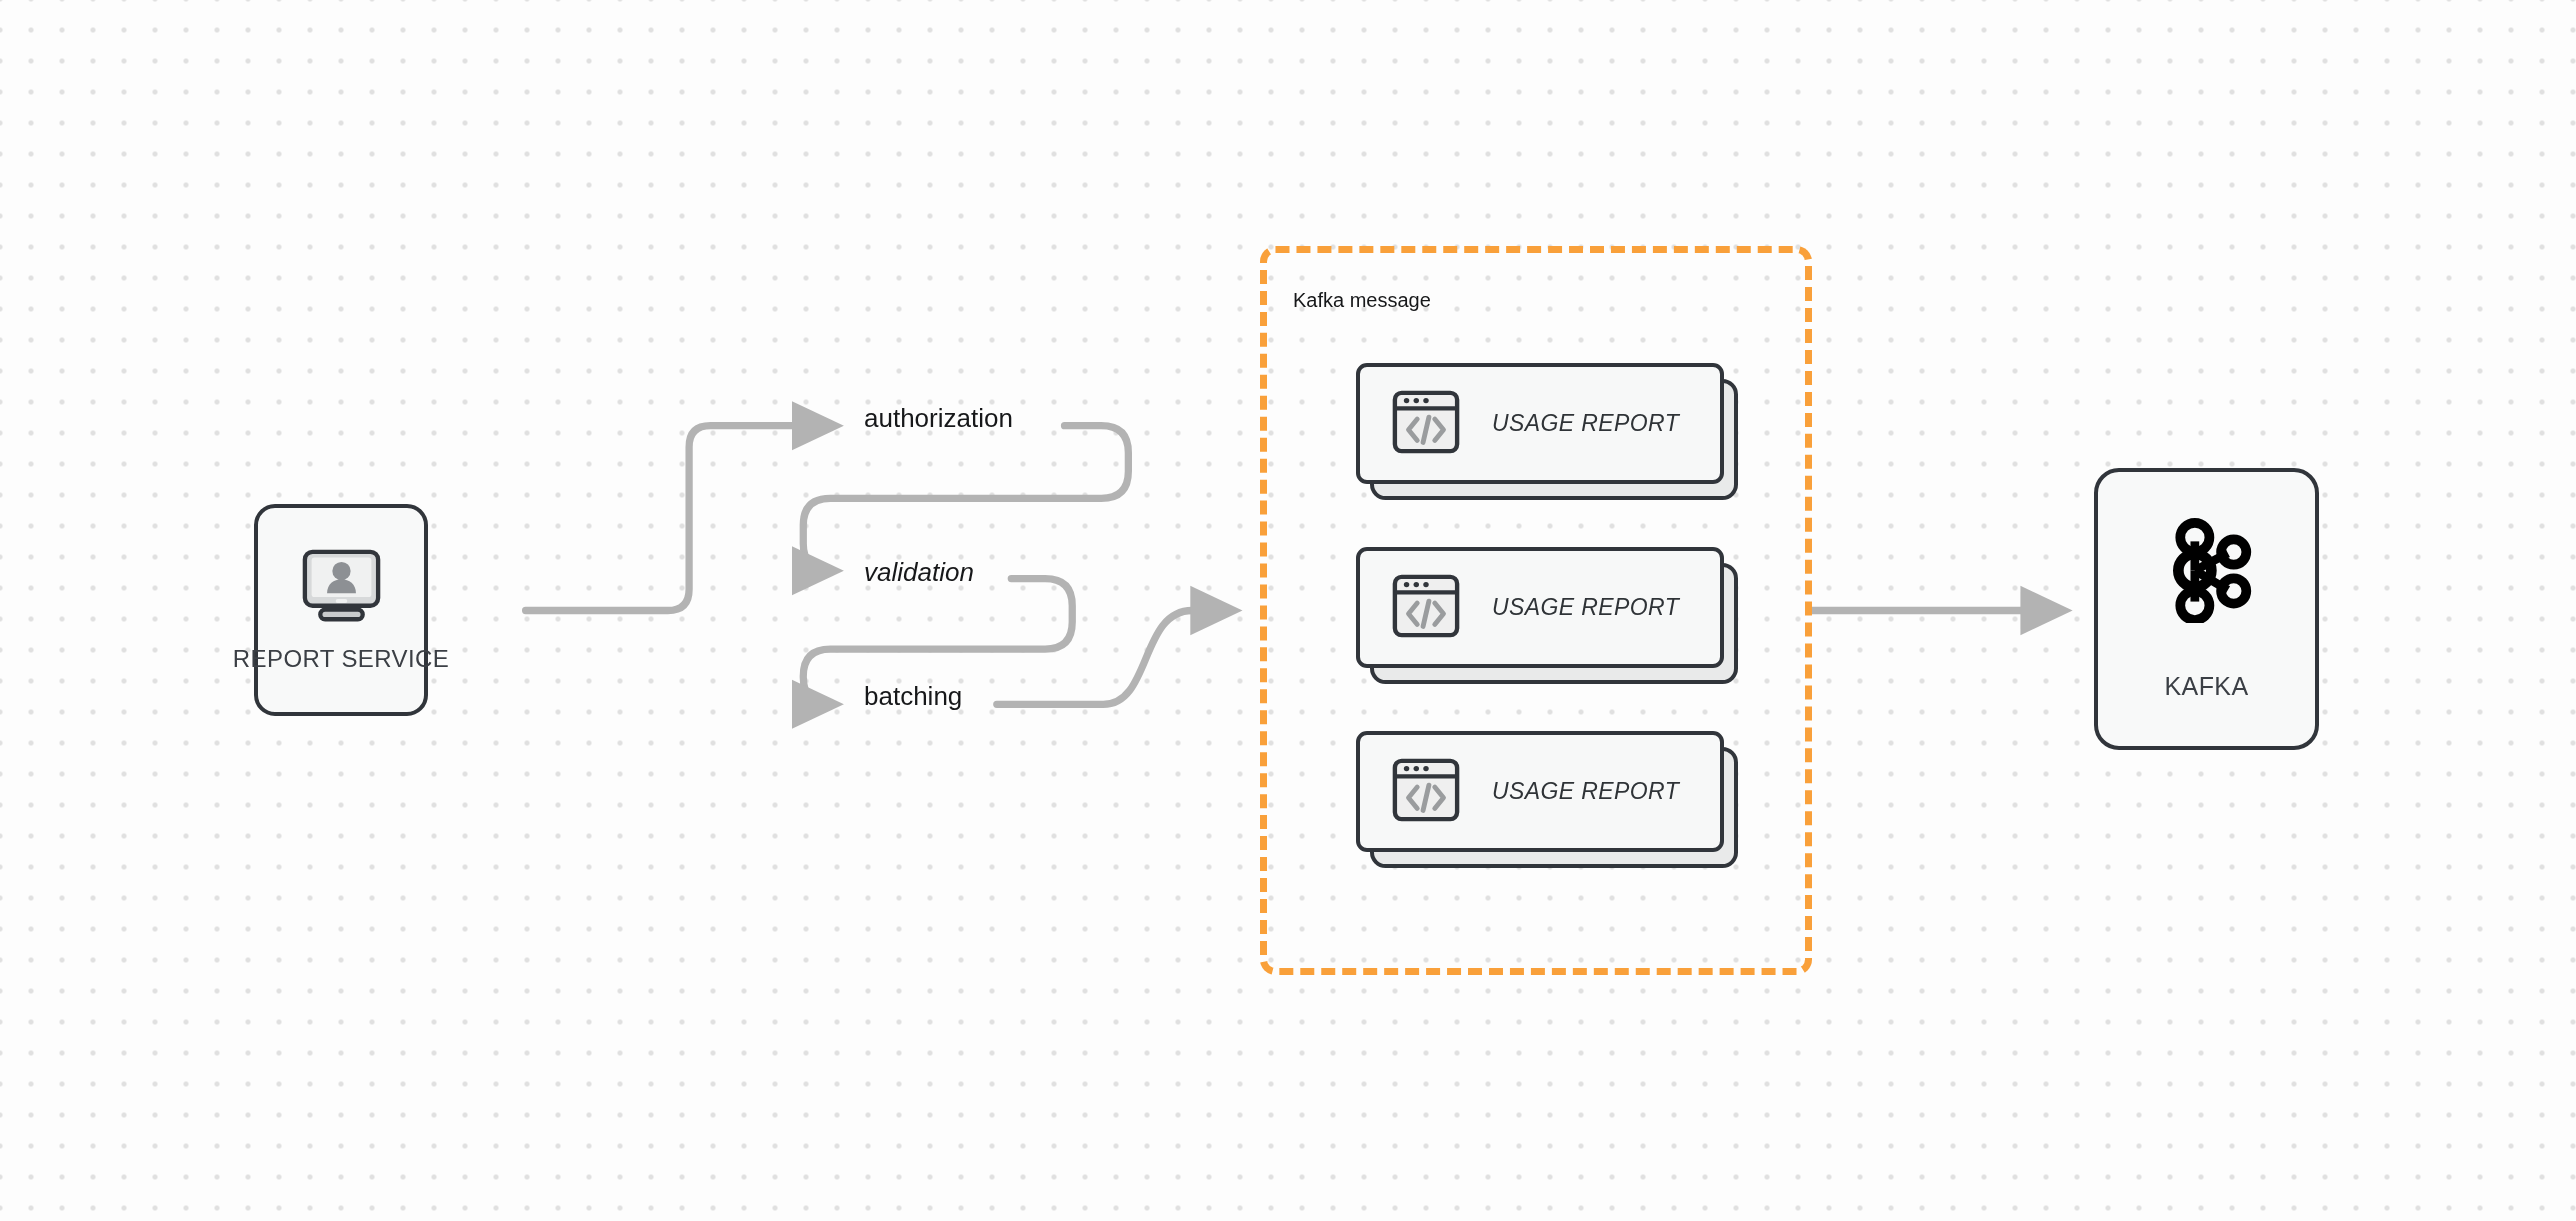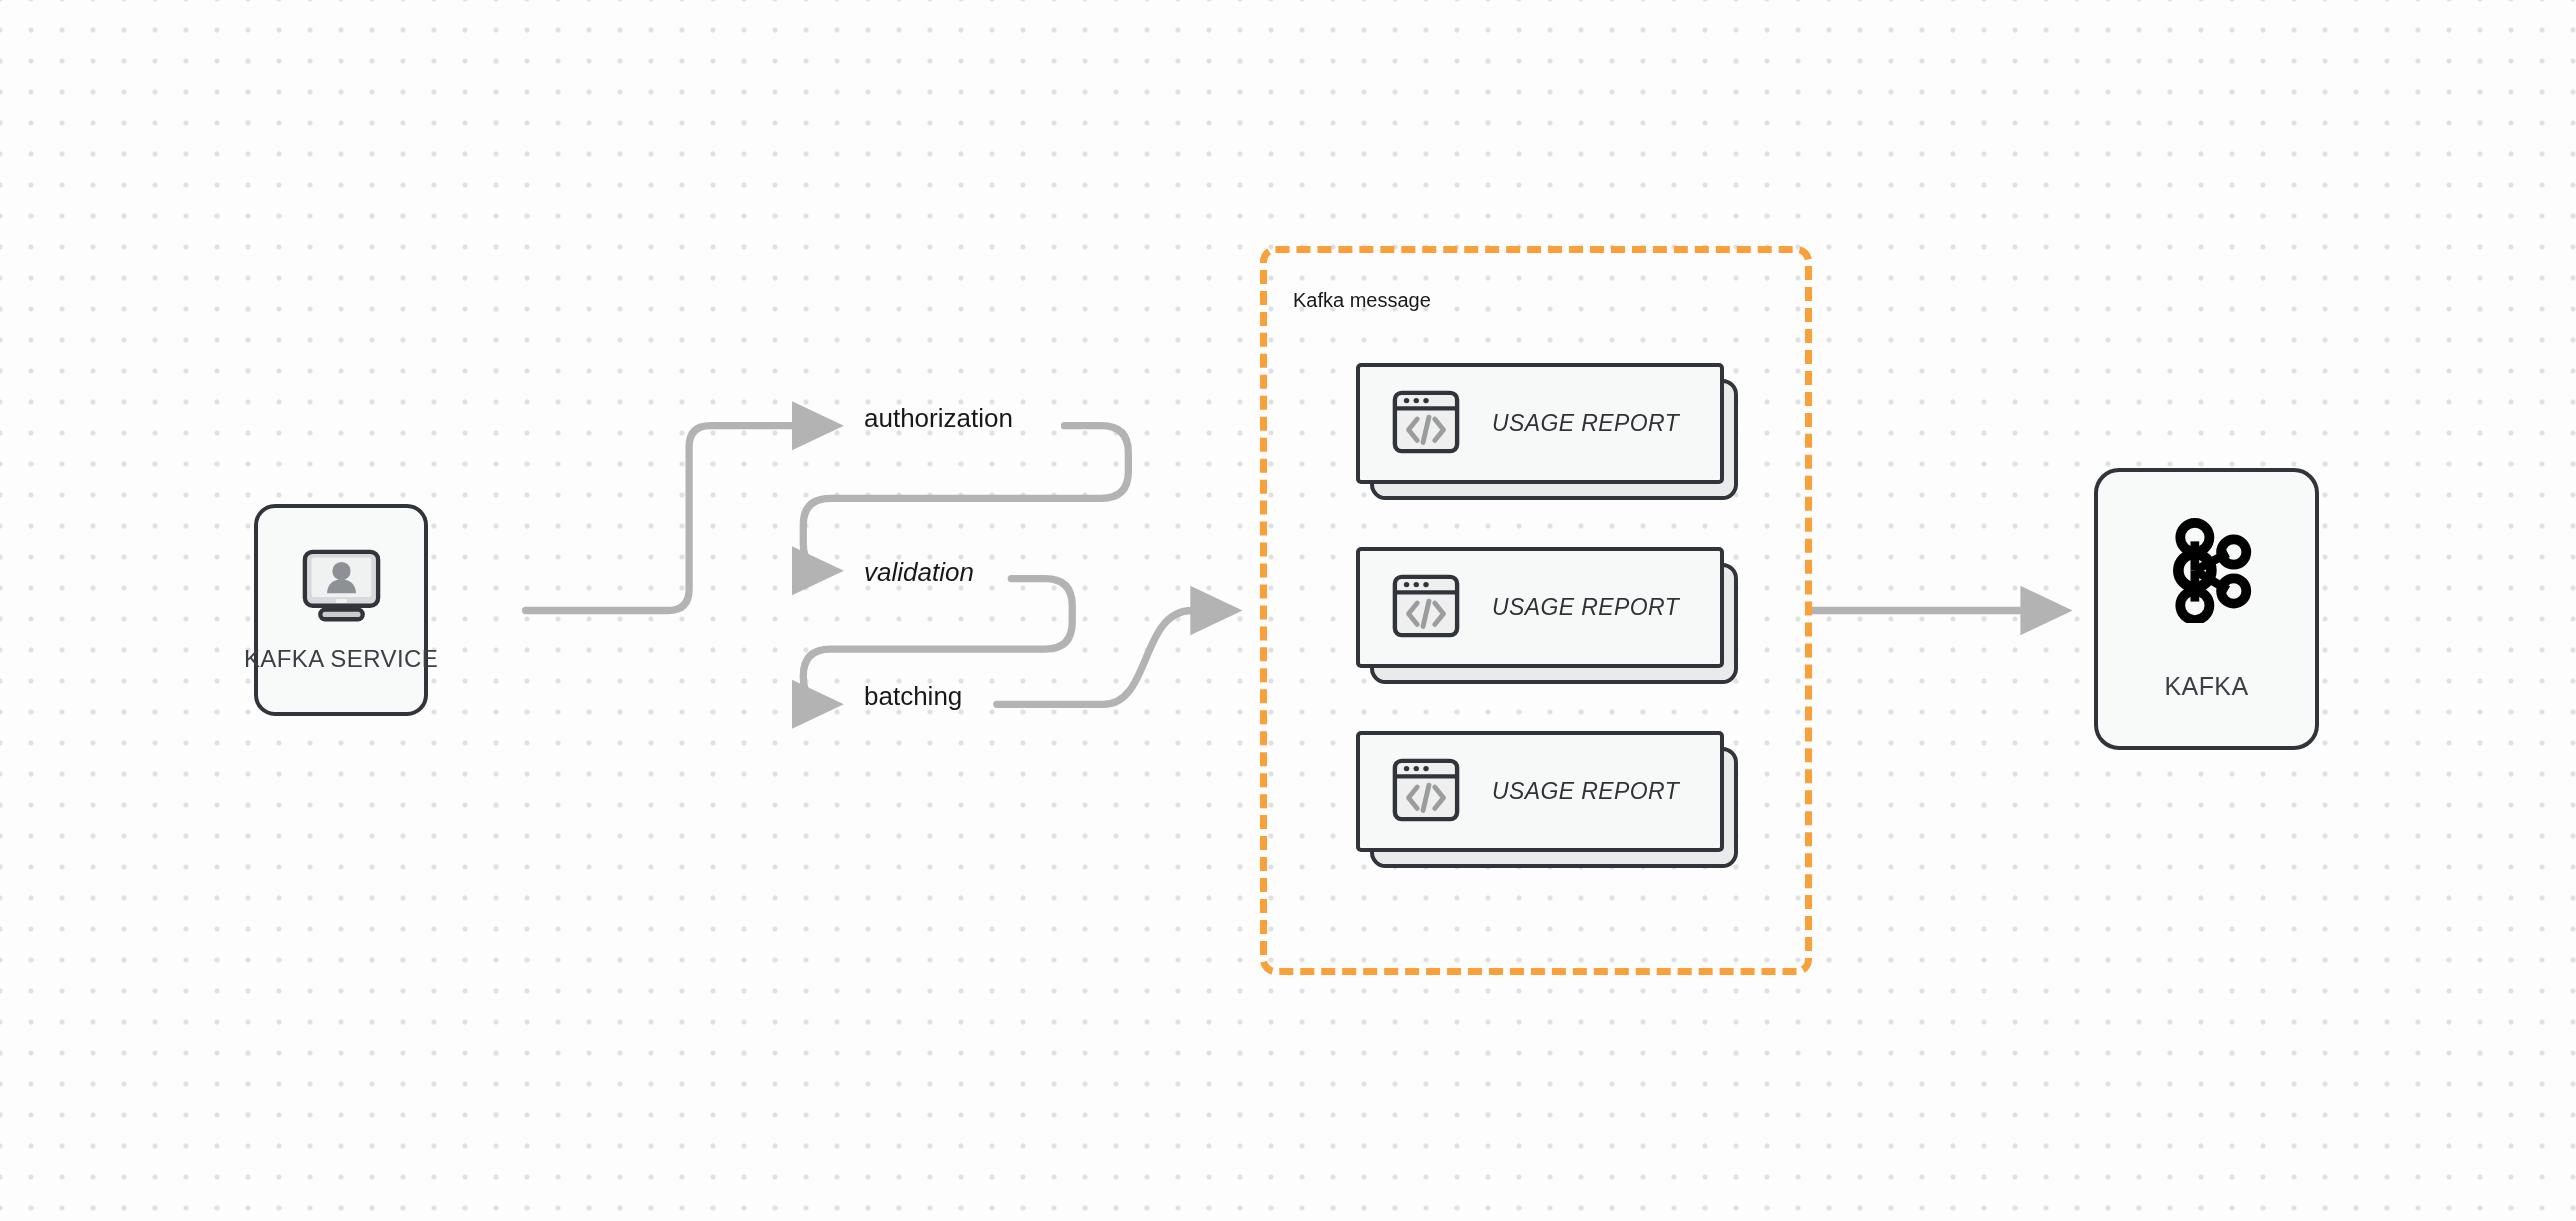--- a/index.html
+++ b/index.html
@@ -118,21 +118,21 @@
   }
   .report-card-front {
     position: absolute;
     left: 0;
     top: 0;
     width: 368px;
     height: 121px;
     box-sizing: border-box;
     background: #f7f8f8;
     border: 4.8px solid #31353b;
-    border-radius: 5px;
+    border-radius: 11px;
     display: flex;
     align-items: center;
   }
   .report-icon {
     margin-left: 31px;
     flex: 0 0 auto;
   }
   .report-label {
     margin-left: 31px;
     font-size: 23px;
@@ -175,21 +175,21 @@
         <rect x="8" y="5" width="76" height="56" rx="8" fill="#d7d9da" stroke="#31353b" stroke-width="4.5"></rect>
 
         <rect x="15" y="11" width="62" height="41" rx="3" fill="#f0f1f1"></rect>
 
         <circle cx="46" cy="25" r="9.5" fill="#8d9094"></circle>
         <path d="M31 48 C31 38.5 38 33.5 46 33.5 C54 33.5 61 38.5 61 48 Z" fill="#8d9094"></path>
 
         <rect x="40" y="54" width="12" height="4" rx="2" fill="#f0f1f1"></rect>
       </svg>
     </span>
-    <span class="node-label">KAFKA SERVICE</span>
+    <span class="node-label">REPORT SERVICE</span>
   </div>
 
   <span class="step-label" id="step-authorization">authorization</span>
   <span class="step-label" id="step-validation">validation</span>
   <span class="step-label" id="step-batching">batching</span>
 
   <div id="kafka-message-group"></div>
   <span id="kafka-message-title">Kafka message</span>
 
   <div class="report-card-wrap" style="top:363px;">

